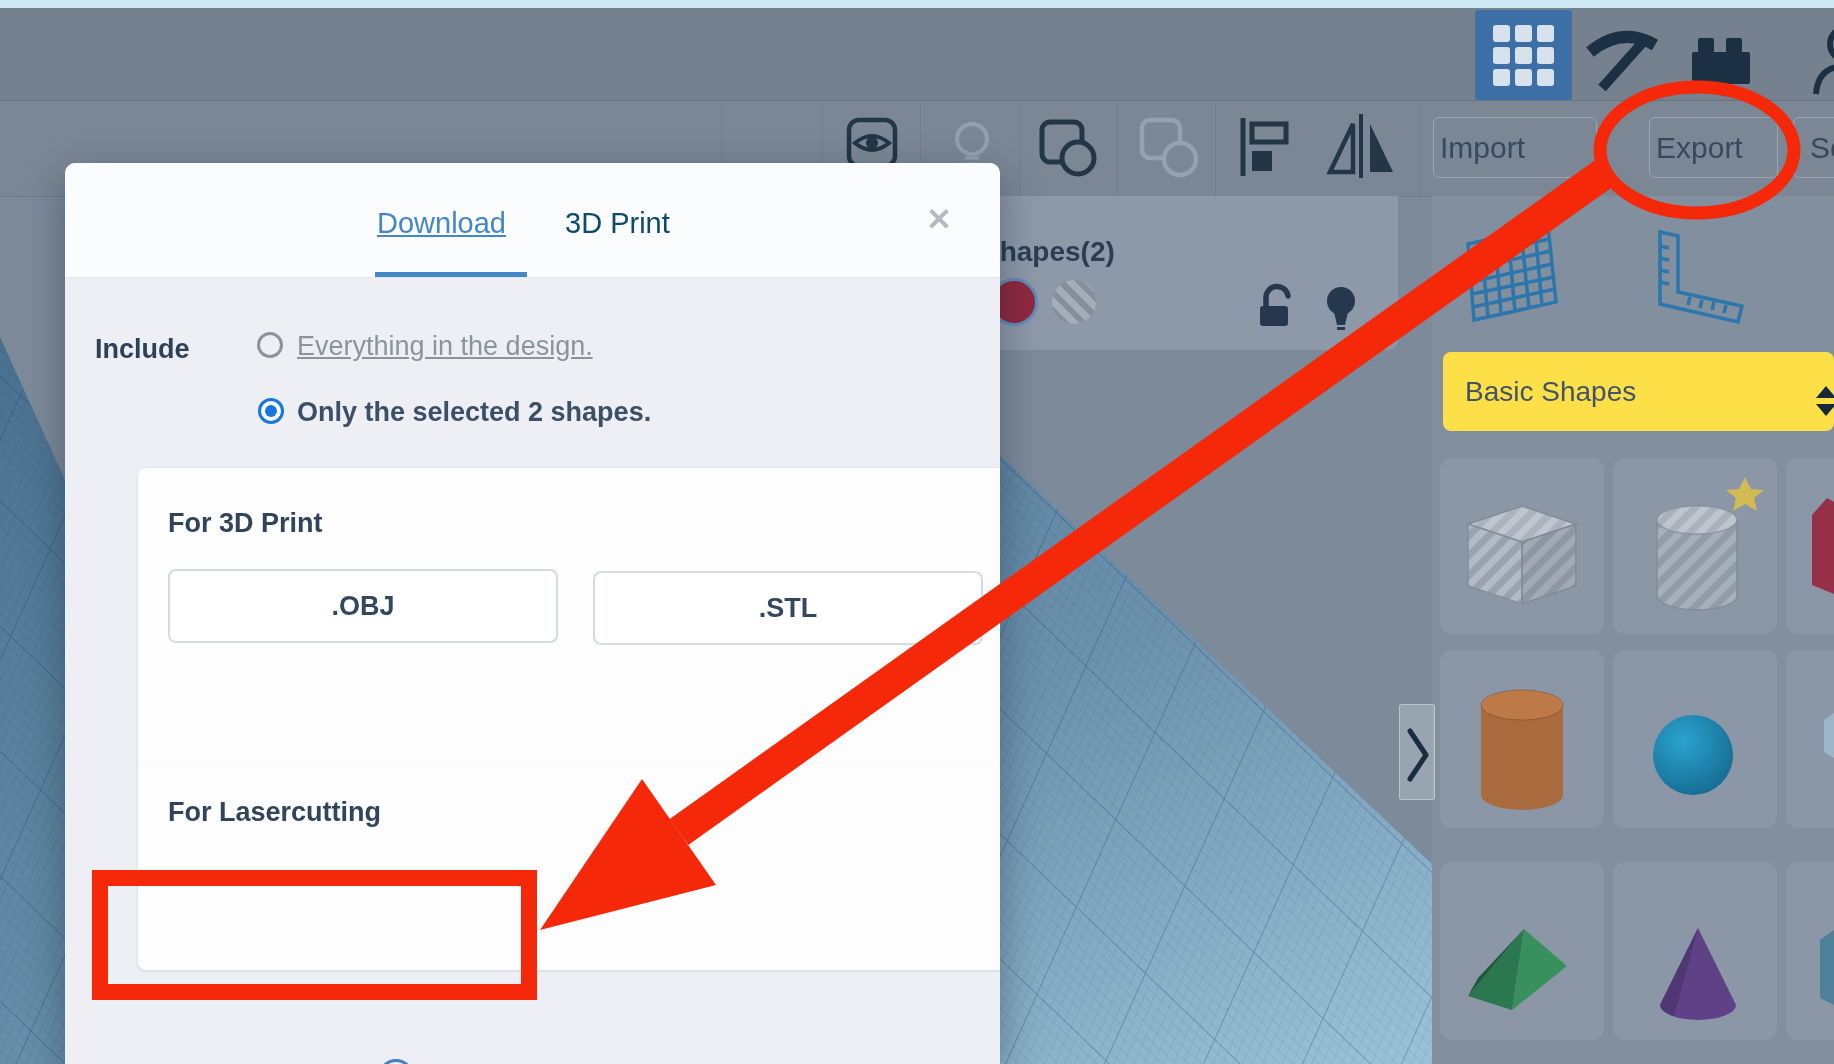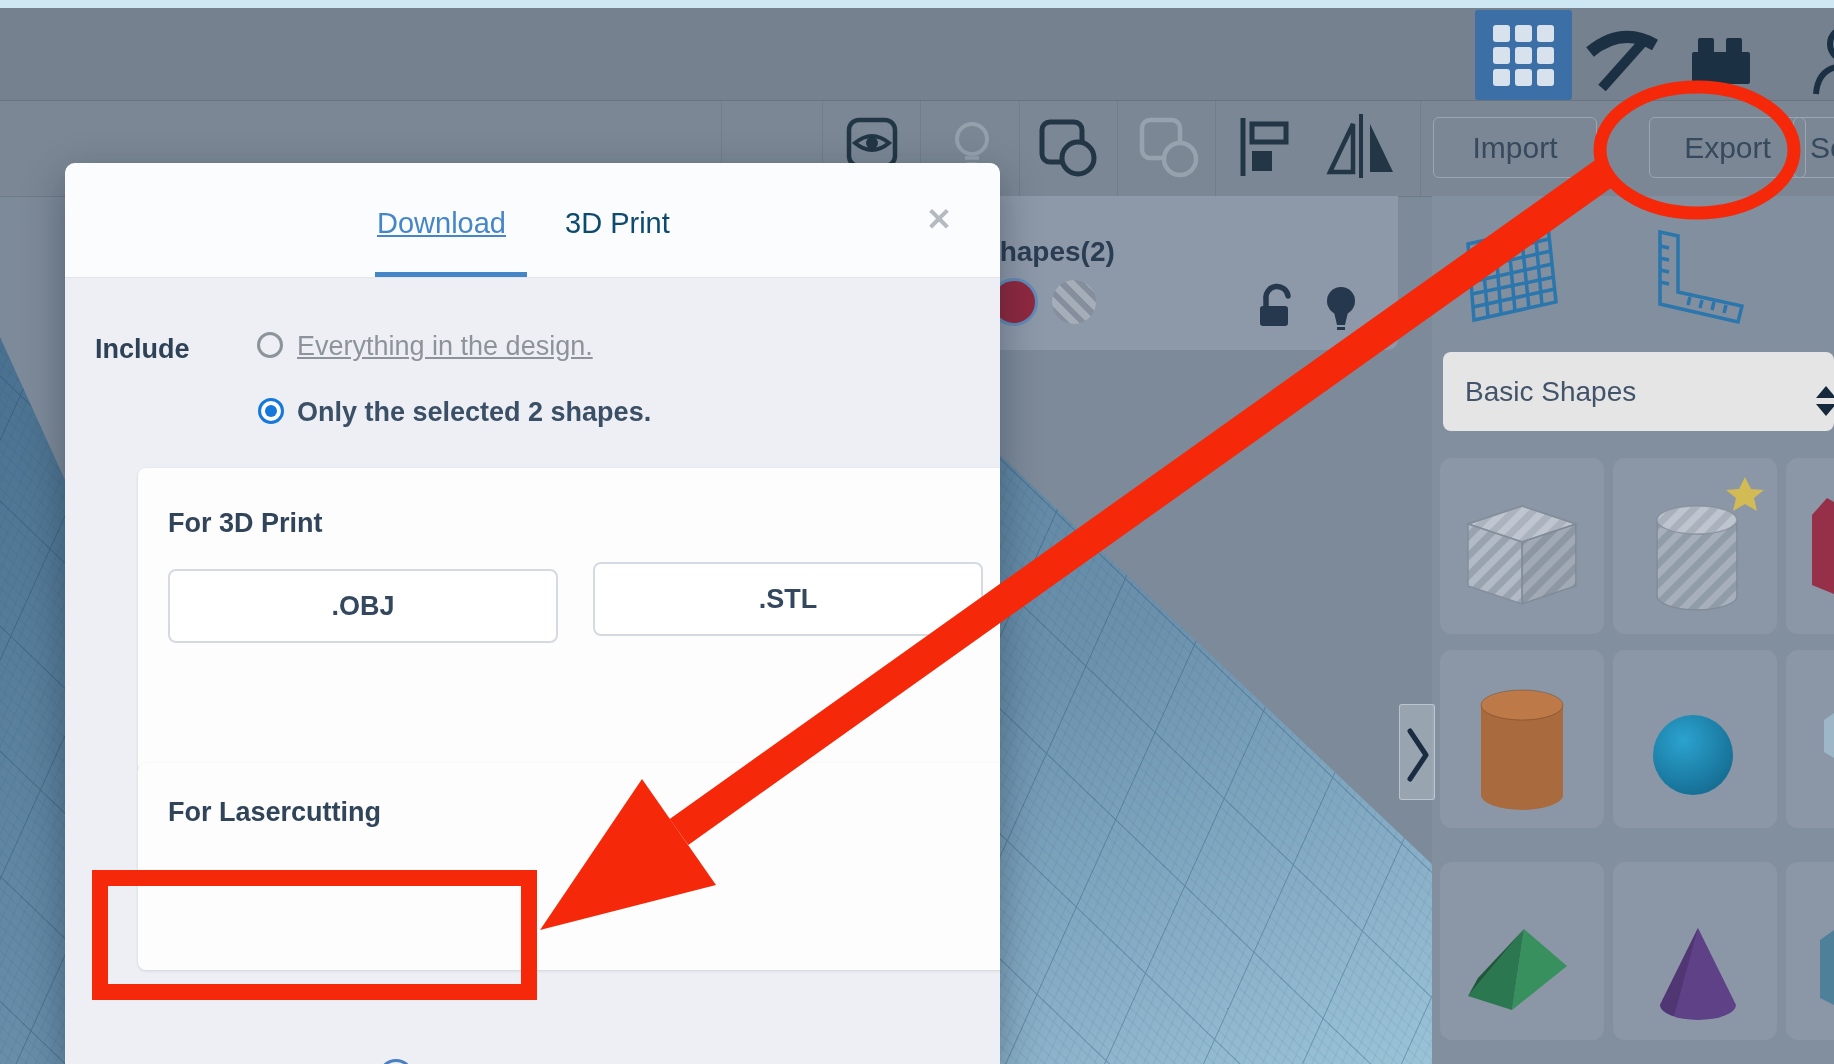--- a/index.html
+++ b/index.html
@@ -11,30 +11,30 @@
   
   #topstrip{left:0;top:0;width:1834px;height:8px;background:#cde7f3;z-index:2;}
   #row1{left:0;top:8px;width:1834px;height:92px;background:#75818e;border-bottom:1px solid #68747f;z-index:2;}
   #row2{left:0;top:101px;width:1834px;height:95px;background:#7b8795;border-bottom:1px solid #6e7a86;z-index:2;}
   .vdiv{position:absolute;top:101px;height:95px;width:1px;background:#717d8a;z-index:3;}
   #grid-btn{left:1475px;top:10px;width:97px;height:90px;background:#3d6fa7;border-radius:3px;z-index:4;
     display:flex;align-items:center;justify-content:center;}
   #grid-btn .cells{display:grid;grid-template-columns:repeat(3,17px);grid-template-rows:repeat(3,17px);gap:5px;}
   #grid-btn .cells div{background:#d7e2ec;border-radius:3px;}
   .tb-btn{position:absolute;top:117px;height:61px;border:1px solid #9aa6b3;border-radius:6px;
-    color:#36495d;font-size:30px;display:flex;align-items:center;justify-content:center;z-index:4;background:transparent;}
+    color:#36495d;font-size:30px;display:flex;align-items:center;z-index:4;background:transparent;}
   
   #sel-panel{left:960px;top:196px;width:438px;height:154px;background:#8d98a8;border-radius:0 0 10px 10px;z-index:3;}
   #sel-title{left:981px;top:236px;font-size:28px;font-weight:bold;color:#2b3d52;z-index:3;}
   #swatch-red{left:990px;top:278px;width:42px;height:42px;border-radius:50%;background:#8e2940;border:3px solid #628bb8;z-index:3;}
   #swatch-striped{left:1052px;top:280px;width:44px;height:44px;border-radius:50%;z-index:3;
     background:repeating-linear-gradient(45deg,#a4adb8 0 7px,#848e9c 7px 13px);}
   
   #rpanel{left:1432px;top:196px;width:402px;height:868px;background:#828f9f;z-index:3;}
-  #cat-select{left:1443px;top:352px;width:391px;height:79px;background:#e5e5e5;border-radius:8px;z-index:4;
+  #cat-select{left:1443px;top:352px;width:391px;height:79px;background:#fde047;border-radius:8px;z-index:4;
     display:flex;align-items:center;padding-left:22px;box-sizing:border-box;color:#42536a;font-size:28px;}
   .tile{position:absolute;width:164px;background:#8b97a6;border-radius:12px;z-index:4;}
   
   #chev{left:1399px;top:704px;width:34px;height:94px;background:rgba(240,244,248,0.25);
     border:1px solid rgba(255,255,255,0.35);border-radius:3px;z-index:4;}
   
   #bgsvg{left:0;top:0;z-index:1;}
   #decosvg{left:0;top:0;z-index:6;pointer-events:none;}
   #annosvg{left:0;top:0;z-index:30;pointer-events:none;}
   
@@ -57,21 +57,21 @@
   #radio1-label{top:168px;color:#8d939b;text-decoration:underline;}
   #radio2-label{top:234px;color:#3b5066;font-weight:bold;}
   .card{position:absolute;left:30px;width:875px;background:#fdfdfe;border-radius:8px;
     box-shadow:0 1px 3px rgba(30,40,60,0.14);margin-left:43px;}
   #card1{top:305px;height:305px;}
   #card2{top:600px;height:207px;}
   .card-title{position:absolute;left:30px;font-size:27px;font-weight:bold;color:#30445a;}
   .fmt-btn{position:absolute;background:#ffffff;border:2px solid #d5dae0;border-radius:8px;
     font-size:27px;font-weight:bold;color:#33485e;display:flex;align-items:center;justify-content:center;}
   #btn-obj{left:30px;top:101px;width:390px;height:74px;}
-  #btn-stl{left:455px;top:94px;width:390px;height:74px;}
+  #btn-stl{left:455px;top:103px;width:390px;height:74px;}
   #btn-gltf{left:30px;top:199px;width:390px;height:74px;}
   #btn-svg{left:30px;top:95px;width:392px;height:82px;}
   #redbox{position:absolute;left:27px;top:707px;width:445px;height:130px;box-sizing:border-box;
     border:16px solid #f5290a;z-index:5;}
   #bottom-radio{position:absolute;left:313px;top:896px;width:30px;height:30px;border-radius:50%;
     border:3px solid #4a7fc1;}
   .txt{position:absolute;z-index:4;}
 </style>
 </head>
 <body>
@@ -117,21 +117,21 @@
         <div></div>
         <div></div>
         <div></div>
         <div></div>
       </div>
   </div>
 
   <button class="tb-btn" style="left:1433px;width:164px">
     <span>Import</span>
   </button>
-  <button class="tb-btn" style="left:1649px;width:157px">
+  <button class="tb-btn" style="left:1649px;width:129px">
     <span>Export</span>
   </button>
   <button class="tb-btn" style="left:1793px;width:110px;justify-content:flex-start;padding-left:16px">
     <span>Se</span>
   </button>
 
   <div id="sel-panel" class="abs"></div>
   <div id="sel-title" class="abs txt">Shapes(2)</div>
   <div id="swatch-red" class="abs"></div>
   <div id="swatch-striped" class="abs"></div>

